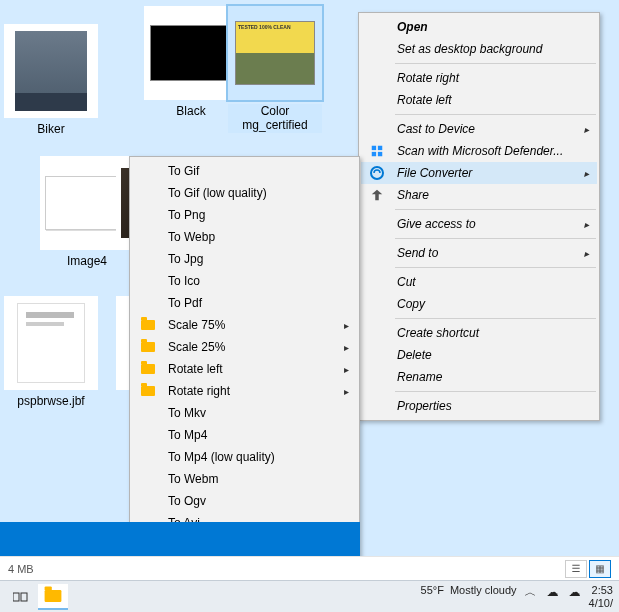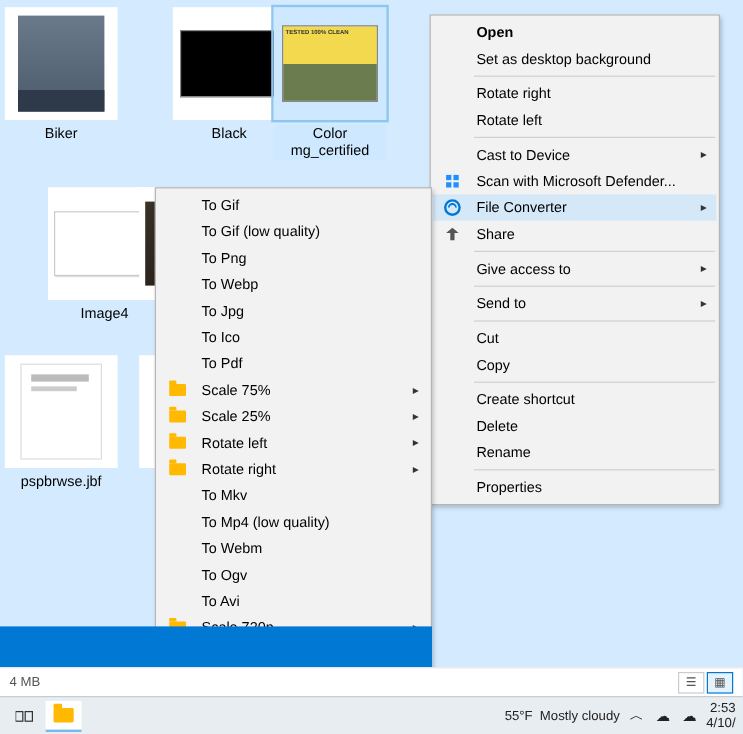--- a/index.html
+++ b/index.html
@@ -29,21 +29,21 @@
 .view-btns { display:flex; gap:2px; }
 .vb { width:22px; height:18px; border:1px solid #ccc; display:flex; align-items:center; justify-content:center; font-size:10px; color:#555; }
 .vb.active { border-color:#0078d4; background:#e5f3ff; }
 
 .blue-bar { position:absolute; bottom:56px; left:0; width:360px; height:34px; background:#0078d4; }
 
 .taskbar { position:absolute; bottom:0; left:0; right:0; height:32px; background:#e8edf2; border-top:1px solid #c4cdd6; display:flex; align-items:center; font-size:11px; }
 .tb-left { display:flex; align-items:center; gap:2px; padding-left:6px; }
 .tb-icon { width:30px; height:26px; display:flex; align-items:center; justify-content:center; }
 .tb-icon.active { background:#fff; border-bottom:2px solid #76b9ed; }
-.tb-right { margin-left:auto; display:flex; align-items:center; gap:6px; padding-right:6px; color:#222; }
+.tb-right { margin-left:auto; display:flex; align-items:flex-start; gap:6px; padding-right:6px; color:#222; }
 .tray-icon { width:16px; height:16px; display:flex; align-items:center; justify-content:center; font-size:12px; }
 .clock { text-align:right; font-size:11px; line-height:1.1; }
 
 
 .menu { position:absolute; background:#f2f2f2; border:1px solid #b5b5b5; box-shadow:2px 2px 4px rgba(0,0,0,0.25); font-size:12px; padding:3px 2px; }
 .menu-item { padding:4px 30px 4px 36px; position:relative; white-space:nowrap; cursor:default; color:#000; height:22px; display:flex; align-items:center; }
 .menu-item.highlight { background:#d4e8f8; }
 .menu-item.bold { font-weight:bold; }
 .menu-sep { height:1px; background:#d0d0d0; margin:3px 1px 3px 34px; }
 .menu-item .chev { position:absolute; right:8px; font-size:10px; color:#333; }
@@ -54,21 +54,21 @@
 .gear-ic{font-size:14px;color:#555;}
 
 .watermark { position:absolute; top:250px; left:230px; width:150px; opacity:0.18; text-align:center; font-weight:bold; color:#333; font-size:12px; pointer-events:none; line-height:1.4; }
 .watermark .big{font-size:16px;}
 </style>
 </head>
 <body>
 
 <div class="explorer-area">
 
-  <div class="thumb" style="top:6px;left:4px;">
+  <div class="thumb" style="top:24px;left:4px;">
     <div class="imgbox">
         <div class="biker-img"></div>
       </div>
     <div class="label">Biker</div>
   </div>
 
   <div class="thumb" style="top:6px;left:116px;margin-left:28px;">
     <div class="imgbox">
         <div class="black-img"></div>
       </div>
@@ -109,21 +109,21 @@
   </div>
 
 </div>
 
 <div class="watermark">
   <div>TESTED ★ 100% CLEAN</div>
   <div class="big">CERTIFIED</div>
   <div>MAJORGEEKS.COM</div>
 </div>
 
-<div class="menu" style="top:12px; left:358px; width:242px;">
+<div class="menu" style="top:12px; left:358px; width:242px;font-style:italic;">
   <div class="menu-item bold">
       <span>Open</span>
     </div>
   <div class="menu-item">
       <span>Set as desktop background</span>
     </div>
   <div class="menu-sep"></div>
   <div class="menu-item">
       <span>Rotate right</span>
     </div>
@@ -242,20 +242,23 @@
     </div>
   <div class="menu-item">
       <span class="micon">
         <div class="folder-ic"></div>
       </span>
       <span>Rotate right</span>
       <span class="chev">▸</span>
     </div>
   <div class="menu-item">
       <span>To Mkv</span>
+    </div>
+  <div class="menu-item">
+      <span>To Mp4</span>
     </div>
   <div class="menu-item">
       <span>To Mp4 (low quality)</span>
     </div>
   <div class="menu-item">
       <span>To Webm</span>
     </div>
   <div class="menu-item">
       <span>To Ogv</span>
     </div>

